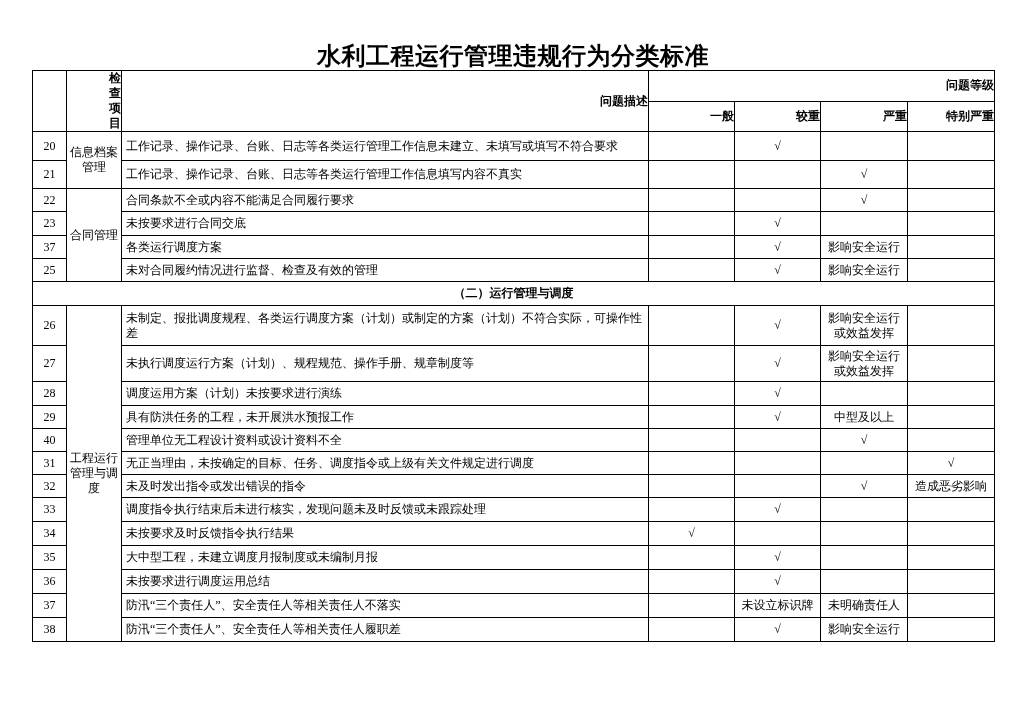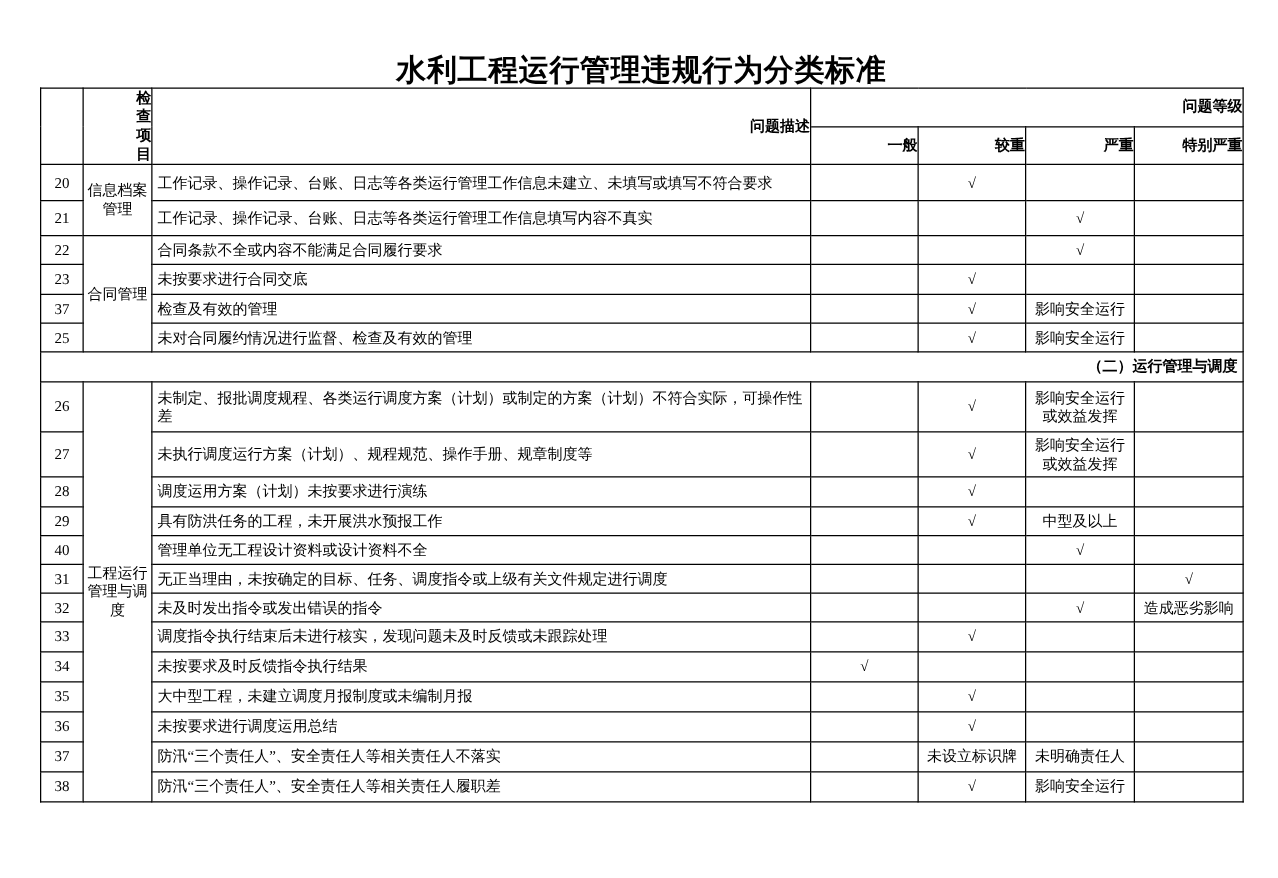--- a/index.html
+++ b/index.html
@@ -59,21 +59,21 @@
   }
   td.grade {
     text-align: center;
     font-size: 12px;
     padding: 0 2px;
   }
   td.section {
     font-family: "Liberation Sans", "DejaVu Sans", sans-serif;
     font-weight: bold;
     font-size: 13px;
-    text-align: right;
+    text-align: center;
     padding: 2px 4px;
   }
 </style>
 </head>
 <body>
 
 <div class="page-title">水利工程运行管理违规行为分类标准</div>
 
 <table class="main">
   <colgroup>
@@ -129,21 +129,21 @@
     <tr style="height:24px">
       <td class="num">23</td>
       <td class="desc">未按要求进行合同交底</td>
       <td class="grade"></td>
       <td class="grade">√</td>
       <td class="grade"></td>
       <td class="grade"></td>
     </tr>
     <tr style="height:23px">
       <td class="num">37</td>
-      <td class="desc">检查及有效的管理</td>
+      <td class="desc">各类运行调度方案</td>
       <td class="grade"></td>
       <td class="grade">√</td>
       <td class="grade">影响安全运行</td>
       <td class="grade"></td>
     </tr>
     <tr style="height:23px">
       <td class="num">25</td>
       <td class="desc">未对合同履约情况进行监督、检查及有效的管理</td>
       <td class="grade"></td>
       <td class="grade">√</td>

